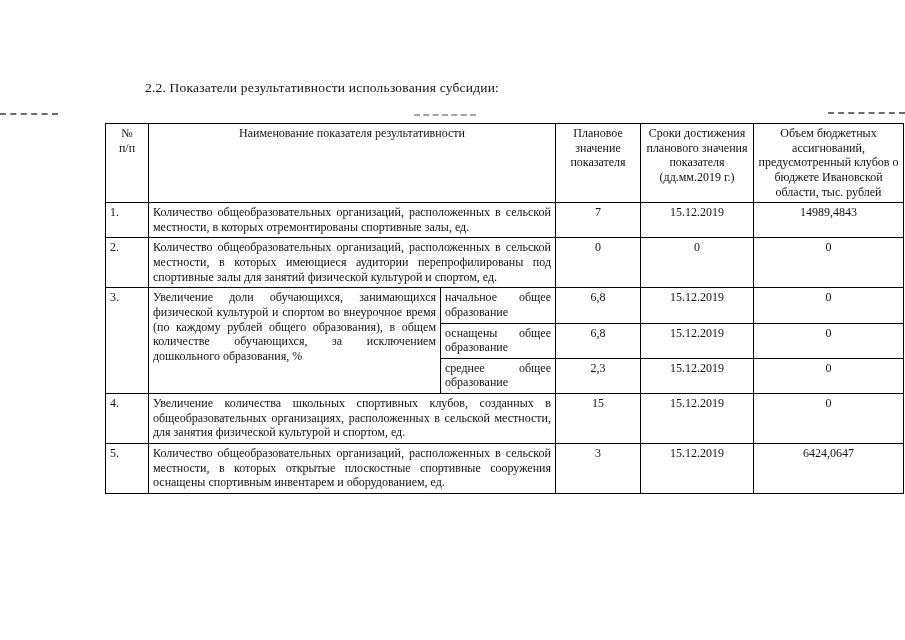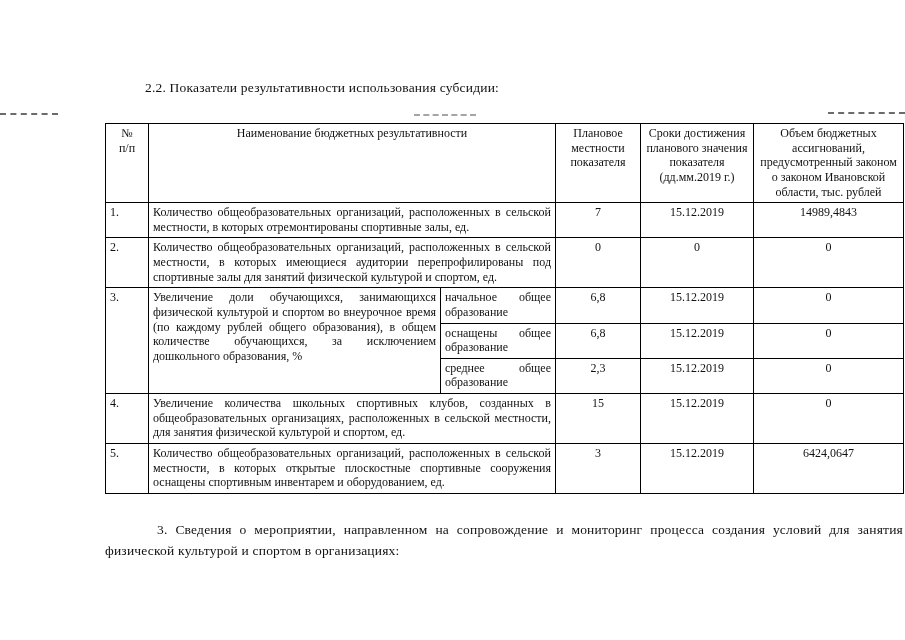--- a/index.html
+++ b/index.html
@@ -99,24 +99,24 @@
         <col style="width:292px">
         <col style="width:115px">
         <col style="width:85px">
         <col style="width:113px">
         <col style="width:150px">
       </colgroup>
       <thead>
         <tr>
           <th class="hdr pre">№
 п/п</th>
-          <th class="hdr" colspan="2">Наименование бюджетных результативности</th>
-          <th class="hdr">Плановое местности показателя</th>
+          <th class="hdr" colspan="2">Наименование показателя результативности</th>
+          <th class="hdr">Плановое значение показателя</th>
           <th class="hdr">Сроки достижения планового значения показателя (дд.мм.2019 г.)</th>
-          <th class="hdr">Объем бюджетных ассигнований, предусмотренный законом о законом Ивановской области, тыс. рублей</th>
+          <th class="hdr">Объем бюджетных ассигнований, предусмотренный клубов о бюджете Ивановской области, тыс. рублей</th>
         </tr>
       </thead>
       <tbody>
 
         <tr>
           <td class="num">1.</td>
           <td class="name" colspan="2">Количество общеобразовательных организаций, расположенных в сельской местности, в которых отремонтированы спортивные залы, ед.</td>
           <td class="val">7</td>
           <td class="val">15.12.2019</td>
           <td class="val">14989,4843</td>
@@ -165,16 +165,15 @@
           <td class="num">5.</td>
           <td class="name" colspan="2">Количество общеобразовательных организаций, расположенных в сельской местности, в которых открытые плоскостные спортивные сооружения оснащены спортивным инвентарем и оборудованием, ед.</td>
           <td class="val">3</td>
           <td class="val">15.12.2019</td>
           <td class="val">6424,0647</td>
         </tr>
 
       </tbody>
     </table>
 
-    <p class="footer-par">3. Сведения о мероприятии, направленном на сопровождение и мониторинг процесса создания условий для занятия физической культурой и спортом в организациях:</p>
 
   </div>
 </div>
 
 </body></html>

